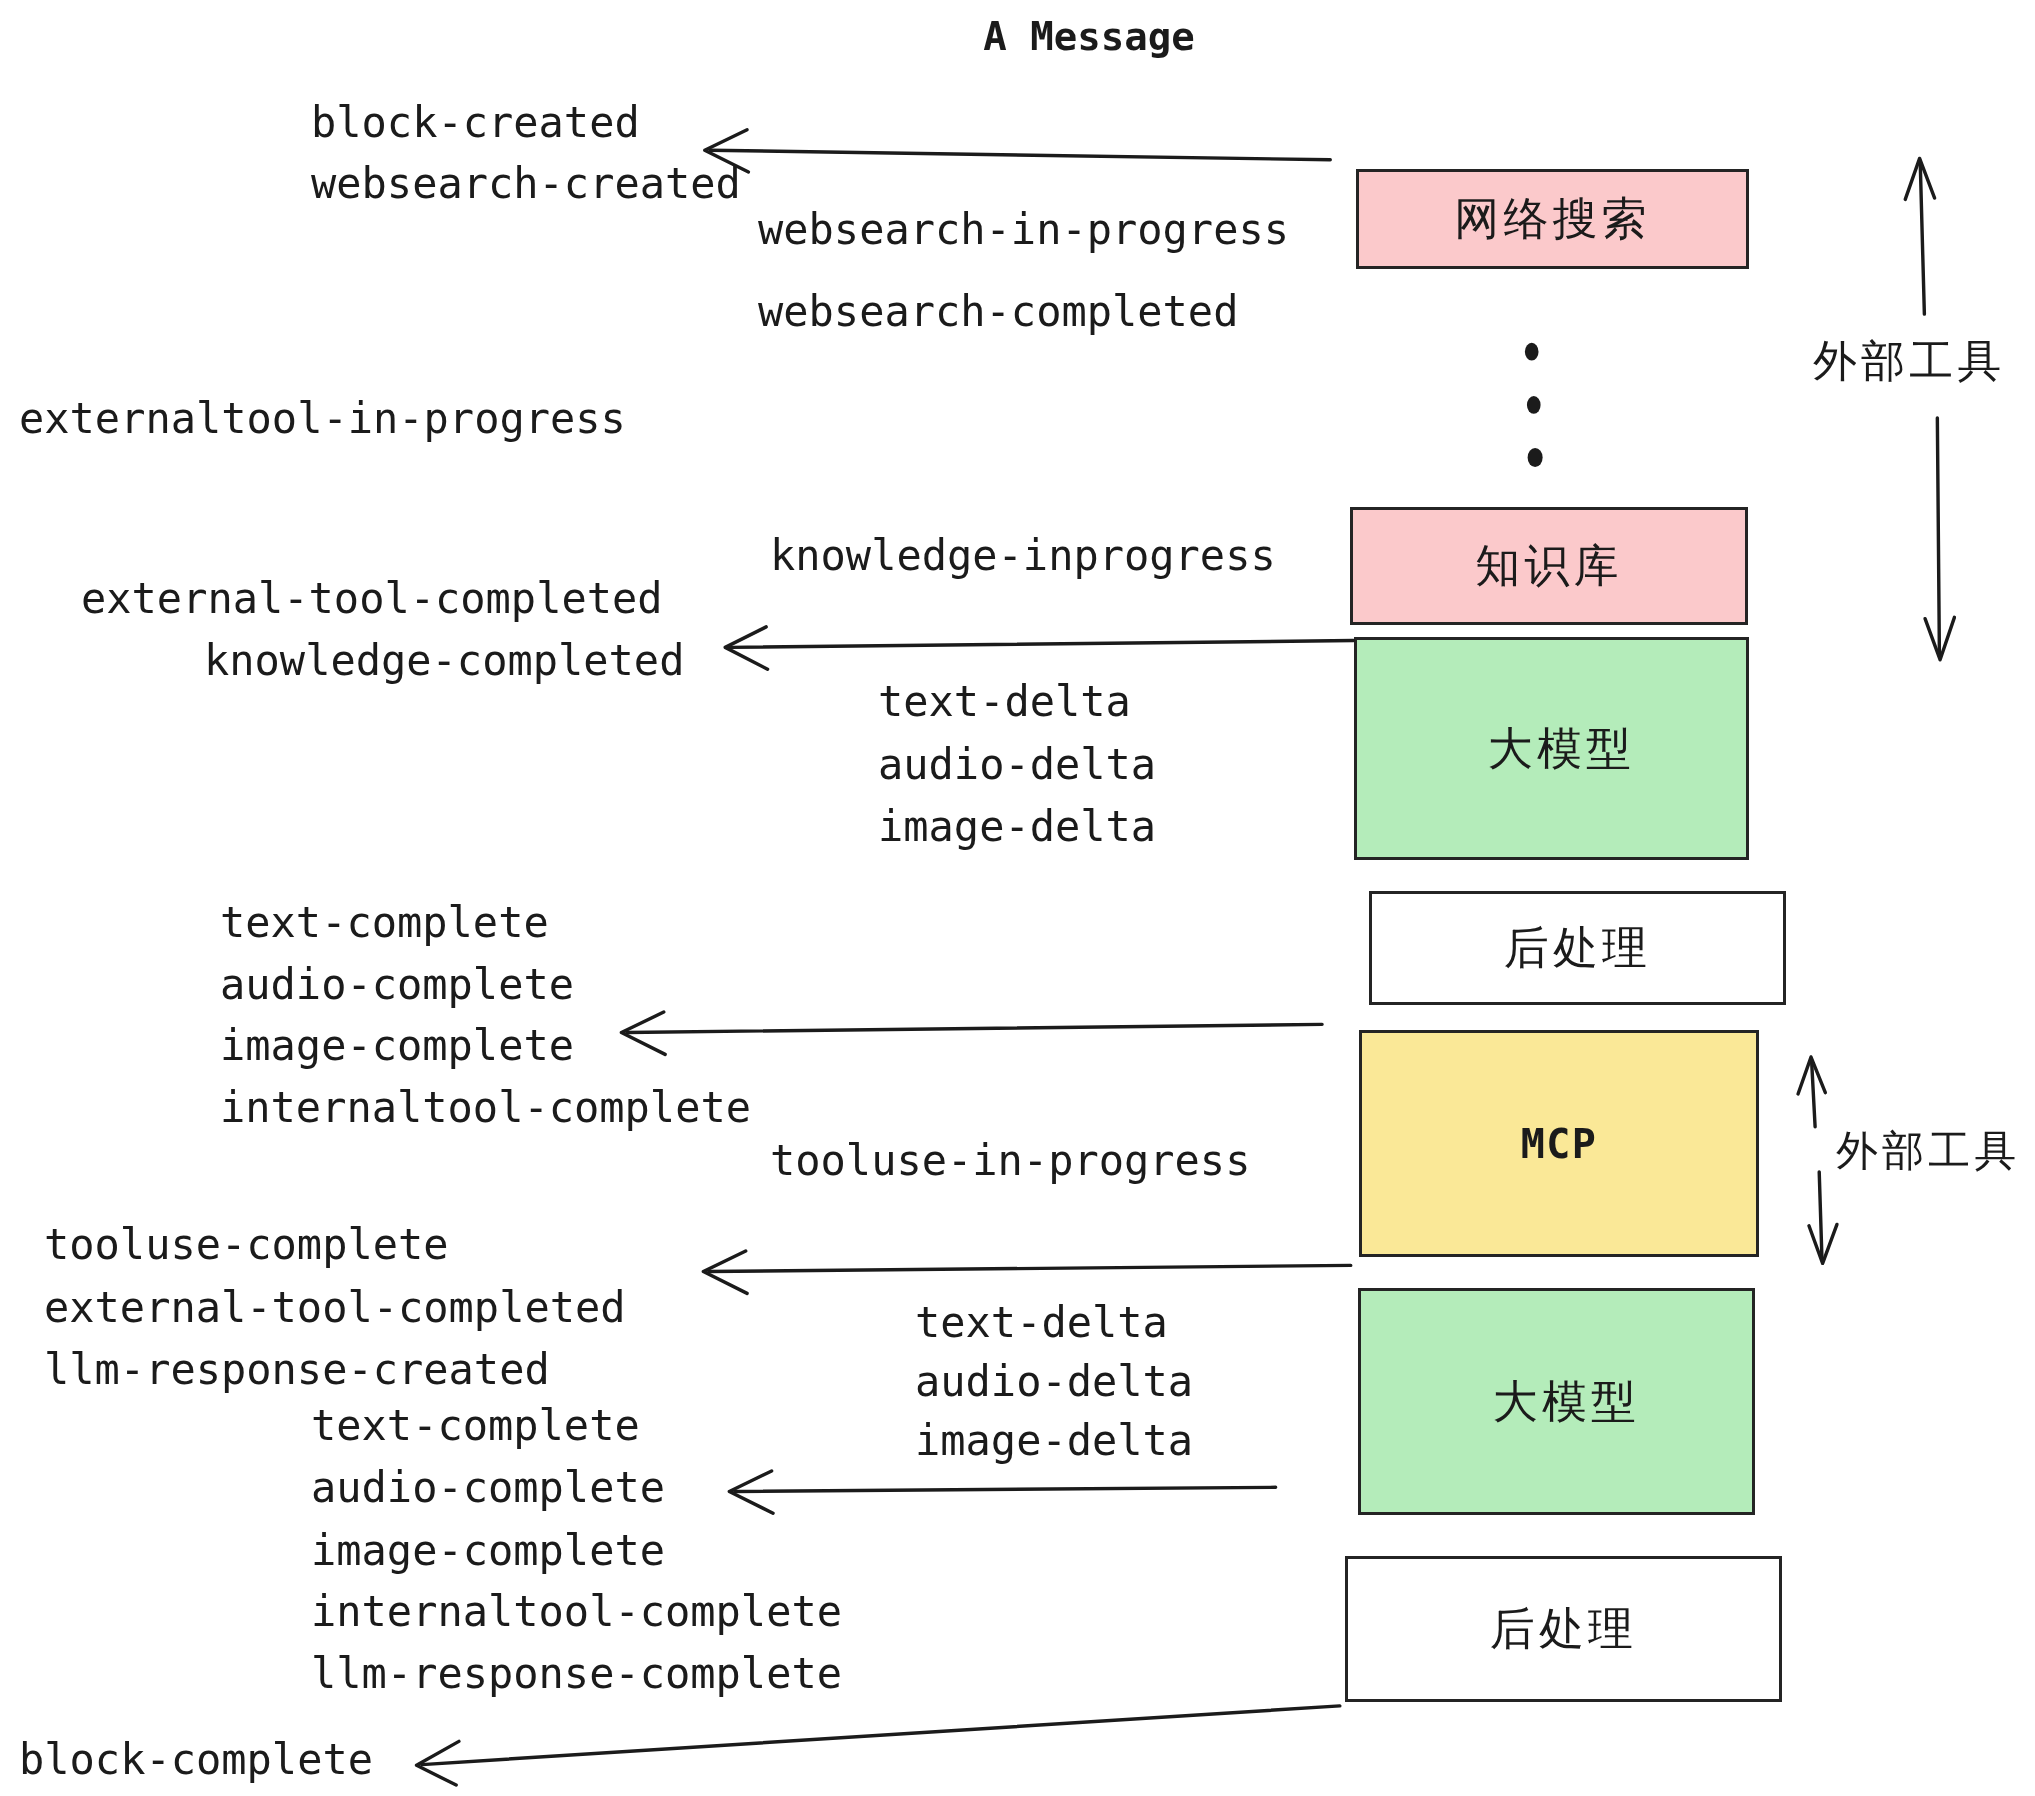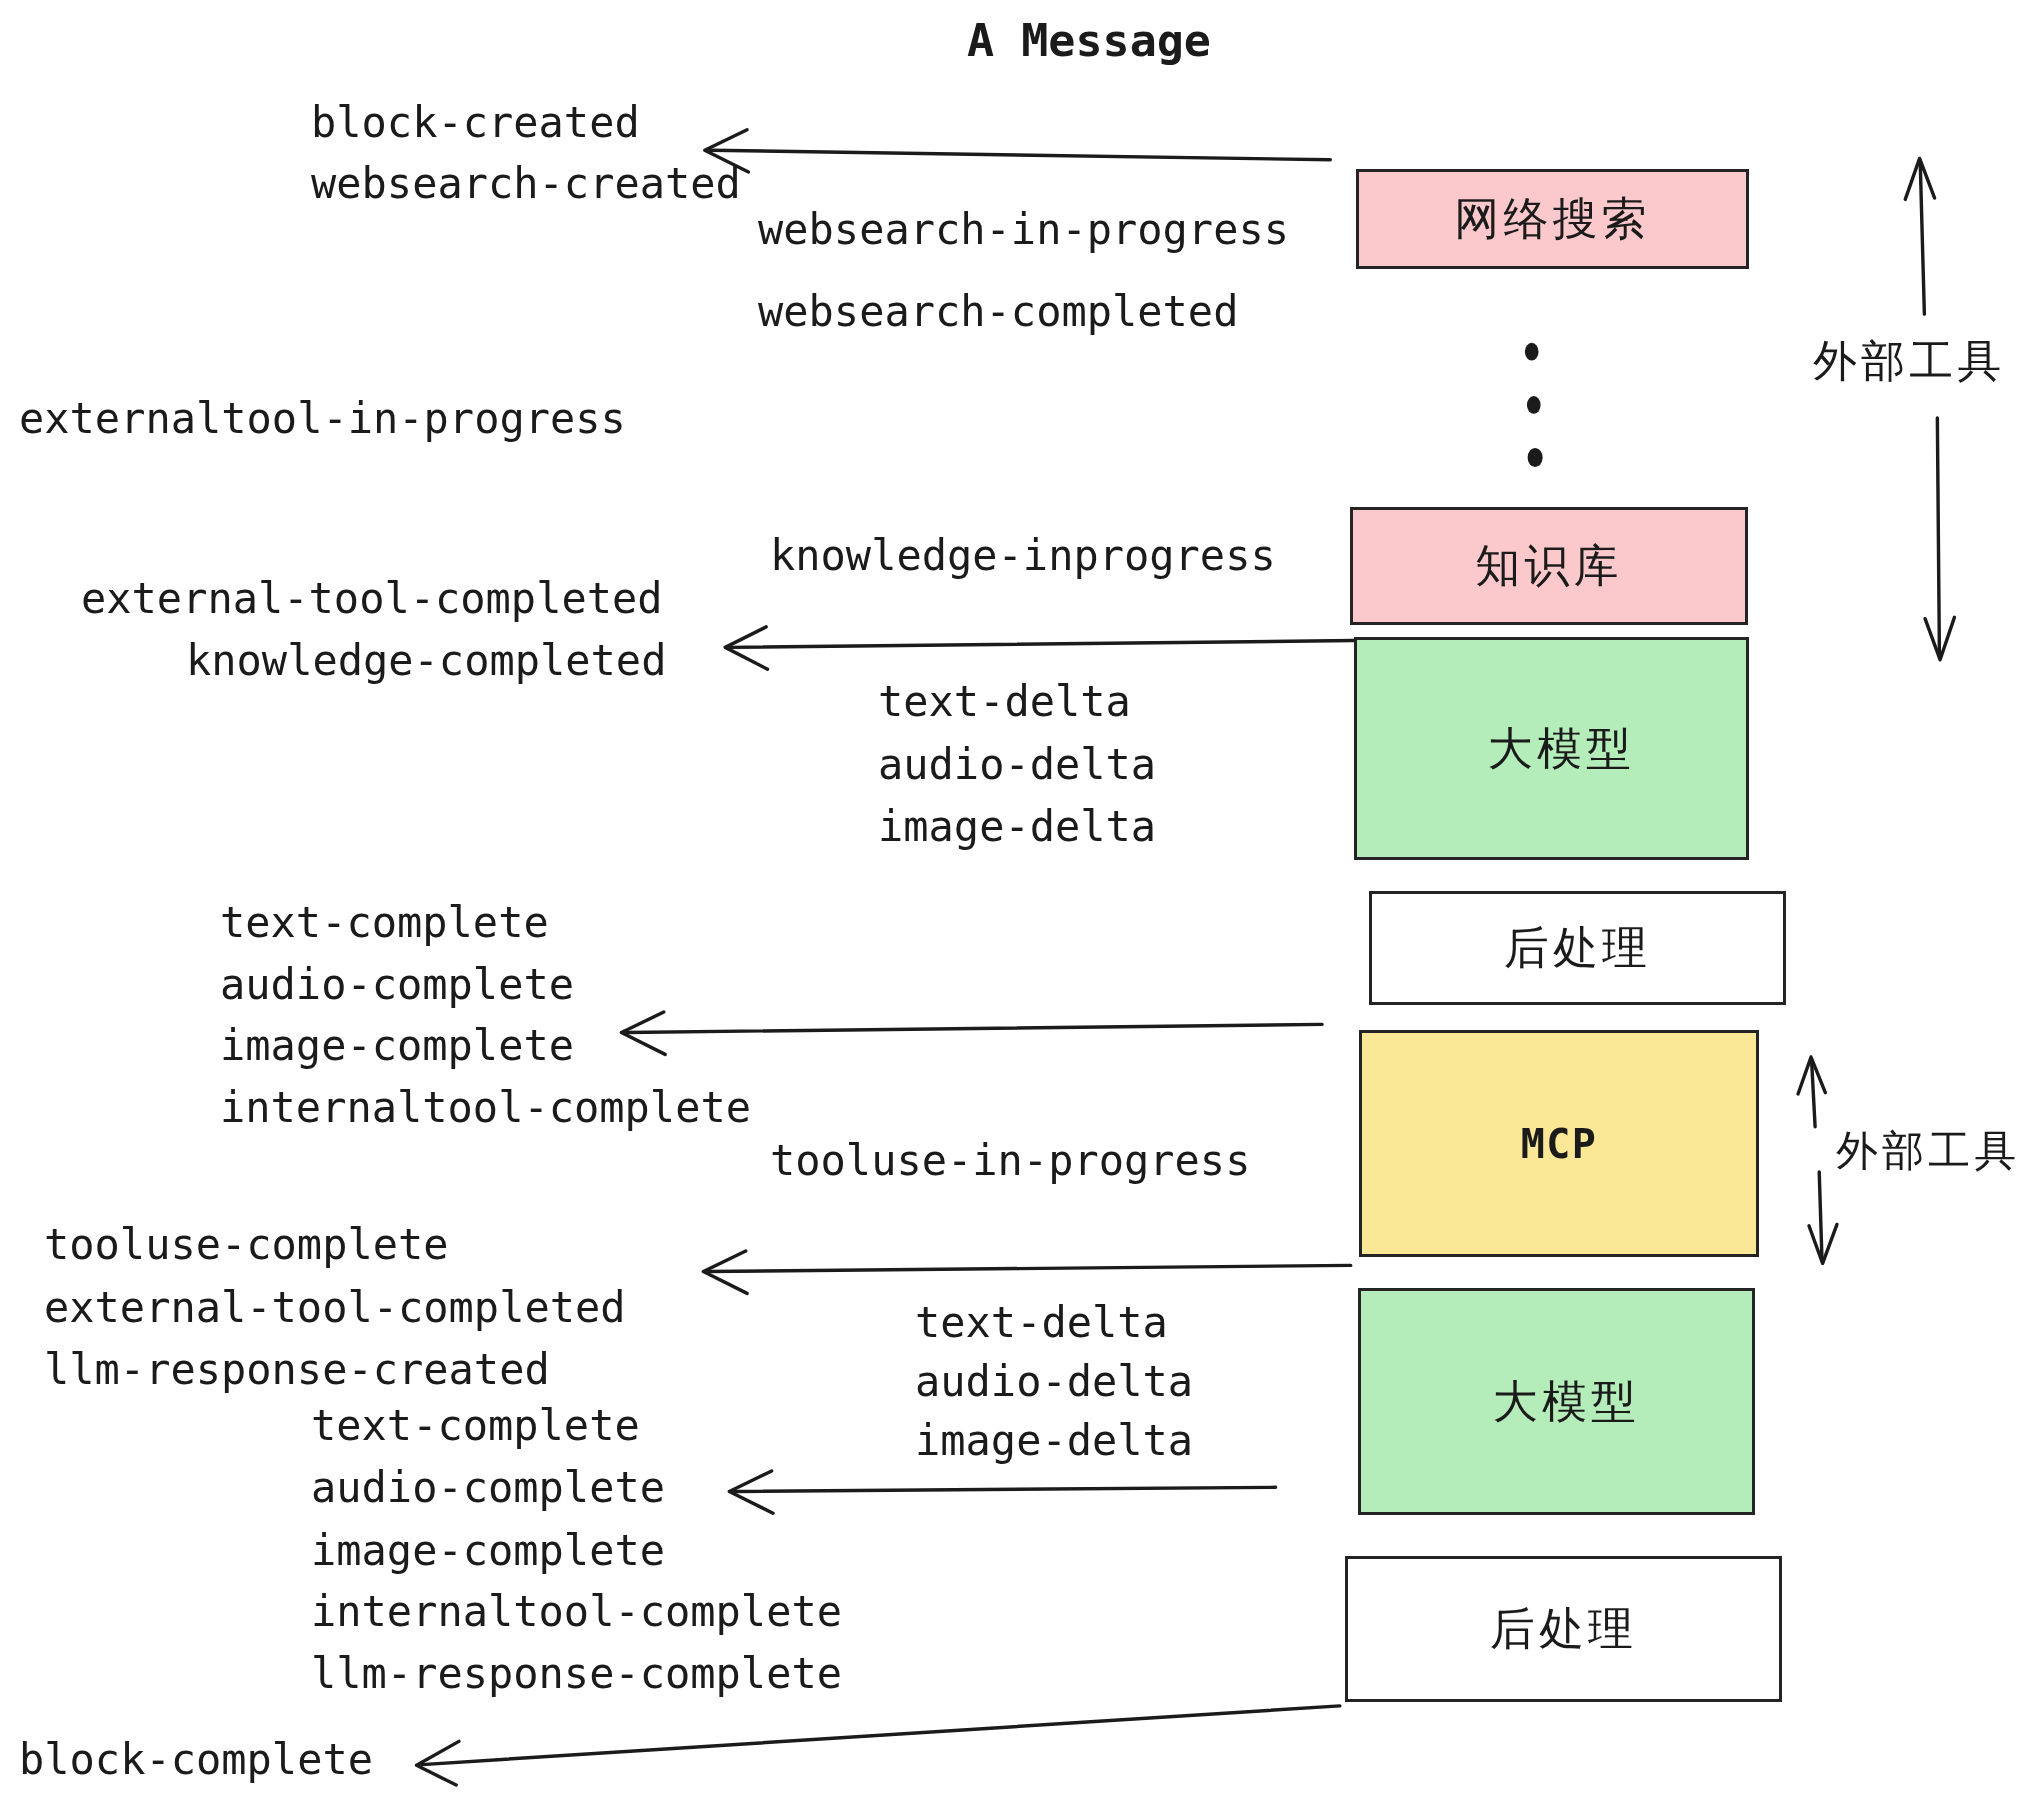--- a/index.html
+++ b/index.html
@@ -10,21 +10,21 @@
   body{
     width:2035px;height:1796px;position:relative;background:#ffffff;
     font-family:"DejaVu Sans Mono", monospace;color:var(--ink);overflow:hidden;
   }
   .evt{
     position:absolute;white-space:nowrap;font-size:42px;line-height:61px;
     transform:translateY(-50%);font-family:"DejaVu Sans Mono", monospace;color:var(--ink);text-align:right;
   }
   .title{
     position:absolute;left:884px;top:13.7px;width:410px;text-align:center;
-    font-size:45px;font-weight:bold;font-family:"DejaVu Sans Mono", monospace;color:var(--ink);
+    font-size:39px;font-weight:bold;font-family:"DejaVu Sans Mono", monospace;color:var(--ink);
   }
   .box{
     position:absolute;display:flex;align-items:center;justify-content:center;
     border:3.4px solid var(--border);box-sizing:border-box;
     font-family:"Liberation Sans","DejaVu Sans",sans-serif;font-size:45px;
     letter-spacing:4.1px;color:var(--ink);
   }
   .box.pink{background:var(--pink);}
   .box.green{background:var(--green);padding-left:20px;}
   .box.yellow{background:var(--yellow);}
@@ -44,21 +44,21 @@
 
 <div class="title">A Message</div>
 
 <div class="evt" style="left:311px;top:122px">block-created</div>
 <div class="evt" style="left:311px;top:183px">websearch-created</div>
 <div class="evt" style="left:758px;top:229px">websearch-in-progress</div>
 <div class="evt" style="left:758px;top:311px">websearch-completed</div>
 <div class="evt" style="left:19px;top:418px">externaltool-in-progress</div>
 <div class="evt" style="left:770px;top:555px">knowledge-inprogress</div>
 <div class="evt" style="left:81px;top:598px">external-tool-completed</div>
-<div class="evt" style="left:186px;top:660px">knowledge-completed</div>
+<div class="evt" style="left:204px;top:660px">knowledge-completed</div>
 <div class="evt" style="left:878px;top:701px">text-delta</div>
 <div class="evt" style="left:878px;top:764px">audio-delta</div>
 <div class="evt" style="left:878px;top:826px">image-delta</div>
 <div class="evt" style="left:220px;top:922px">text-complete</div>
 <div class="evt" style="left:220px;top:984px">audio-complete</div>
 <div class="evt" style="left:220px;top:1045px">image-complete</div>
 <div class="evt" style="left:220px;top:1107px">internaltool-complete</div>
 <div class="evt" style="left:770px;top:1160px">tooluse-in-progress</div>
 <div class="evt" style="left:44px;top:1244px">tooluse-complete</div>
 <div class="evt" style="left:44px;top:1307px">external-tool-completed</div>

